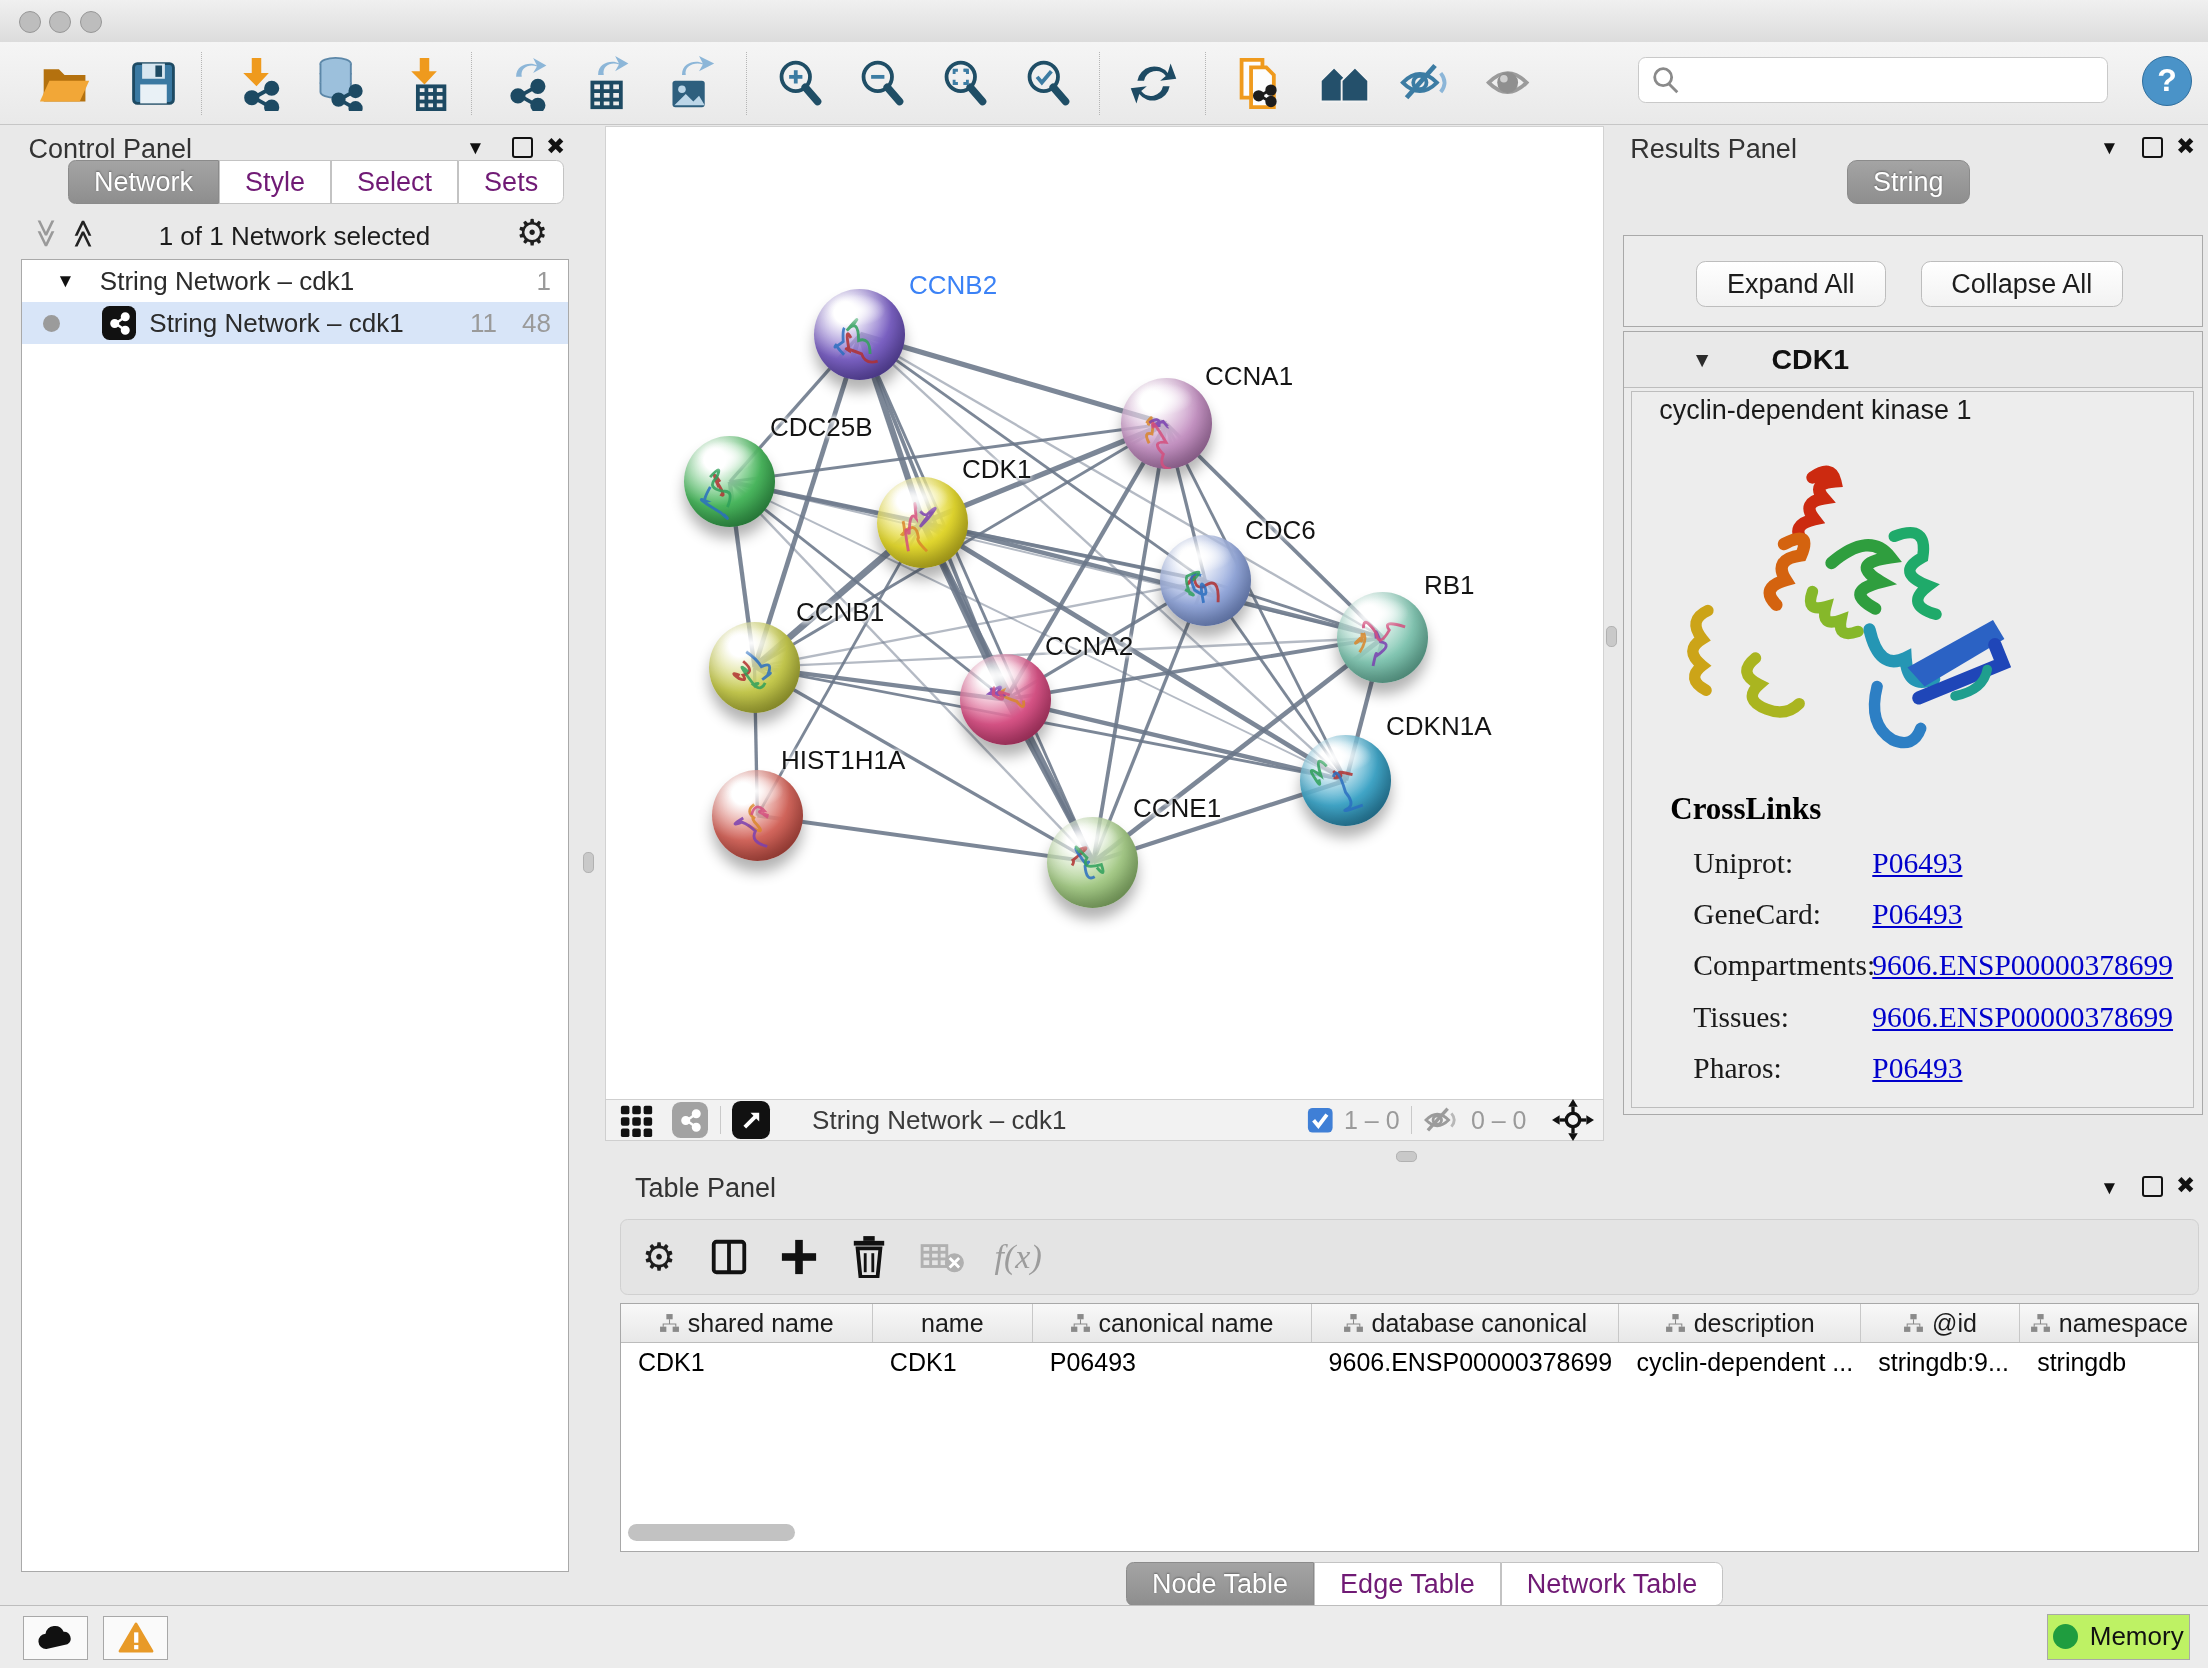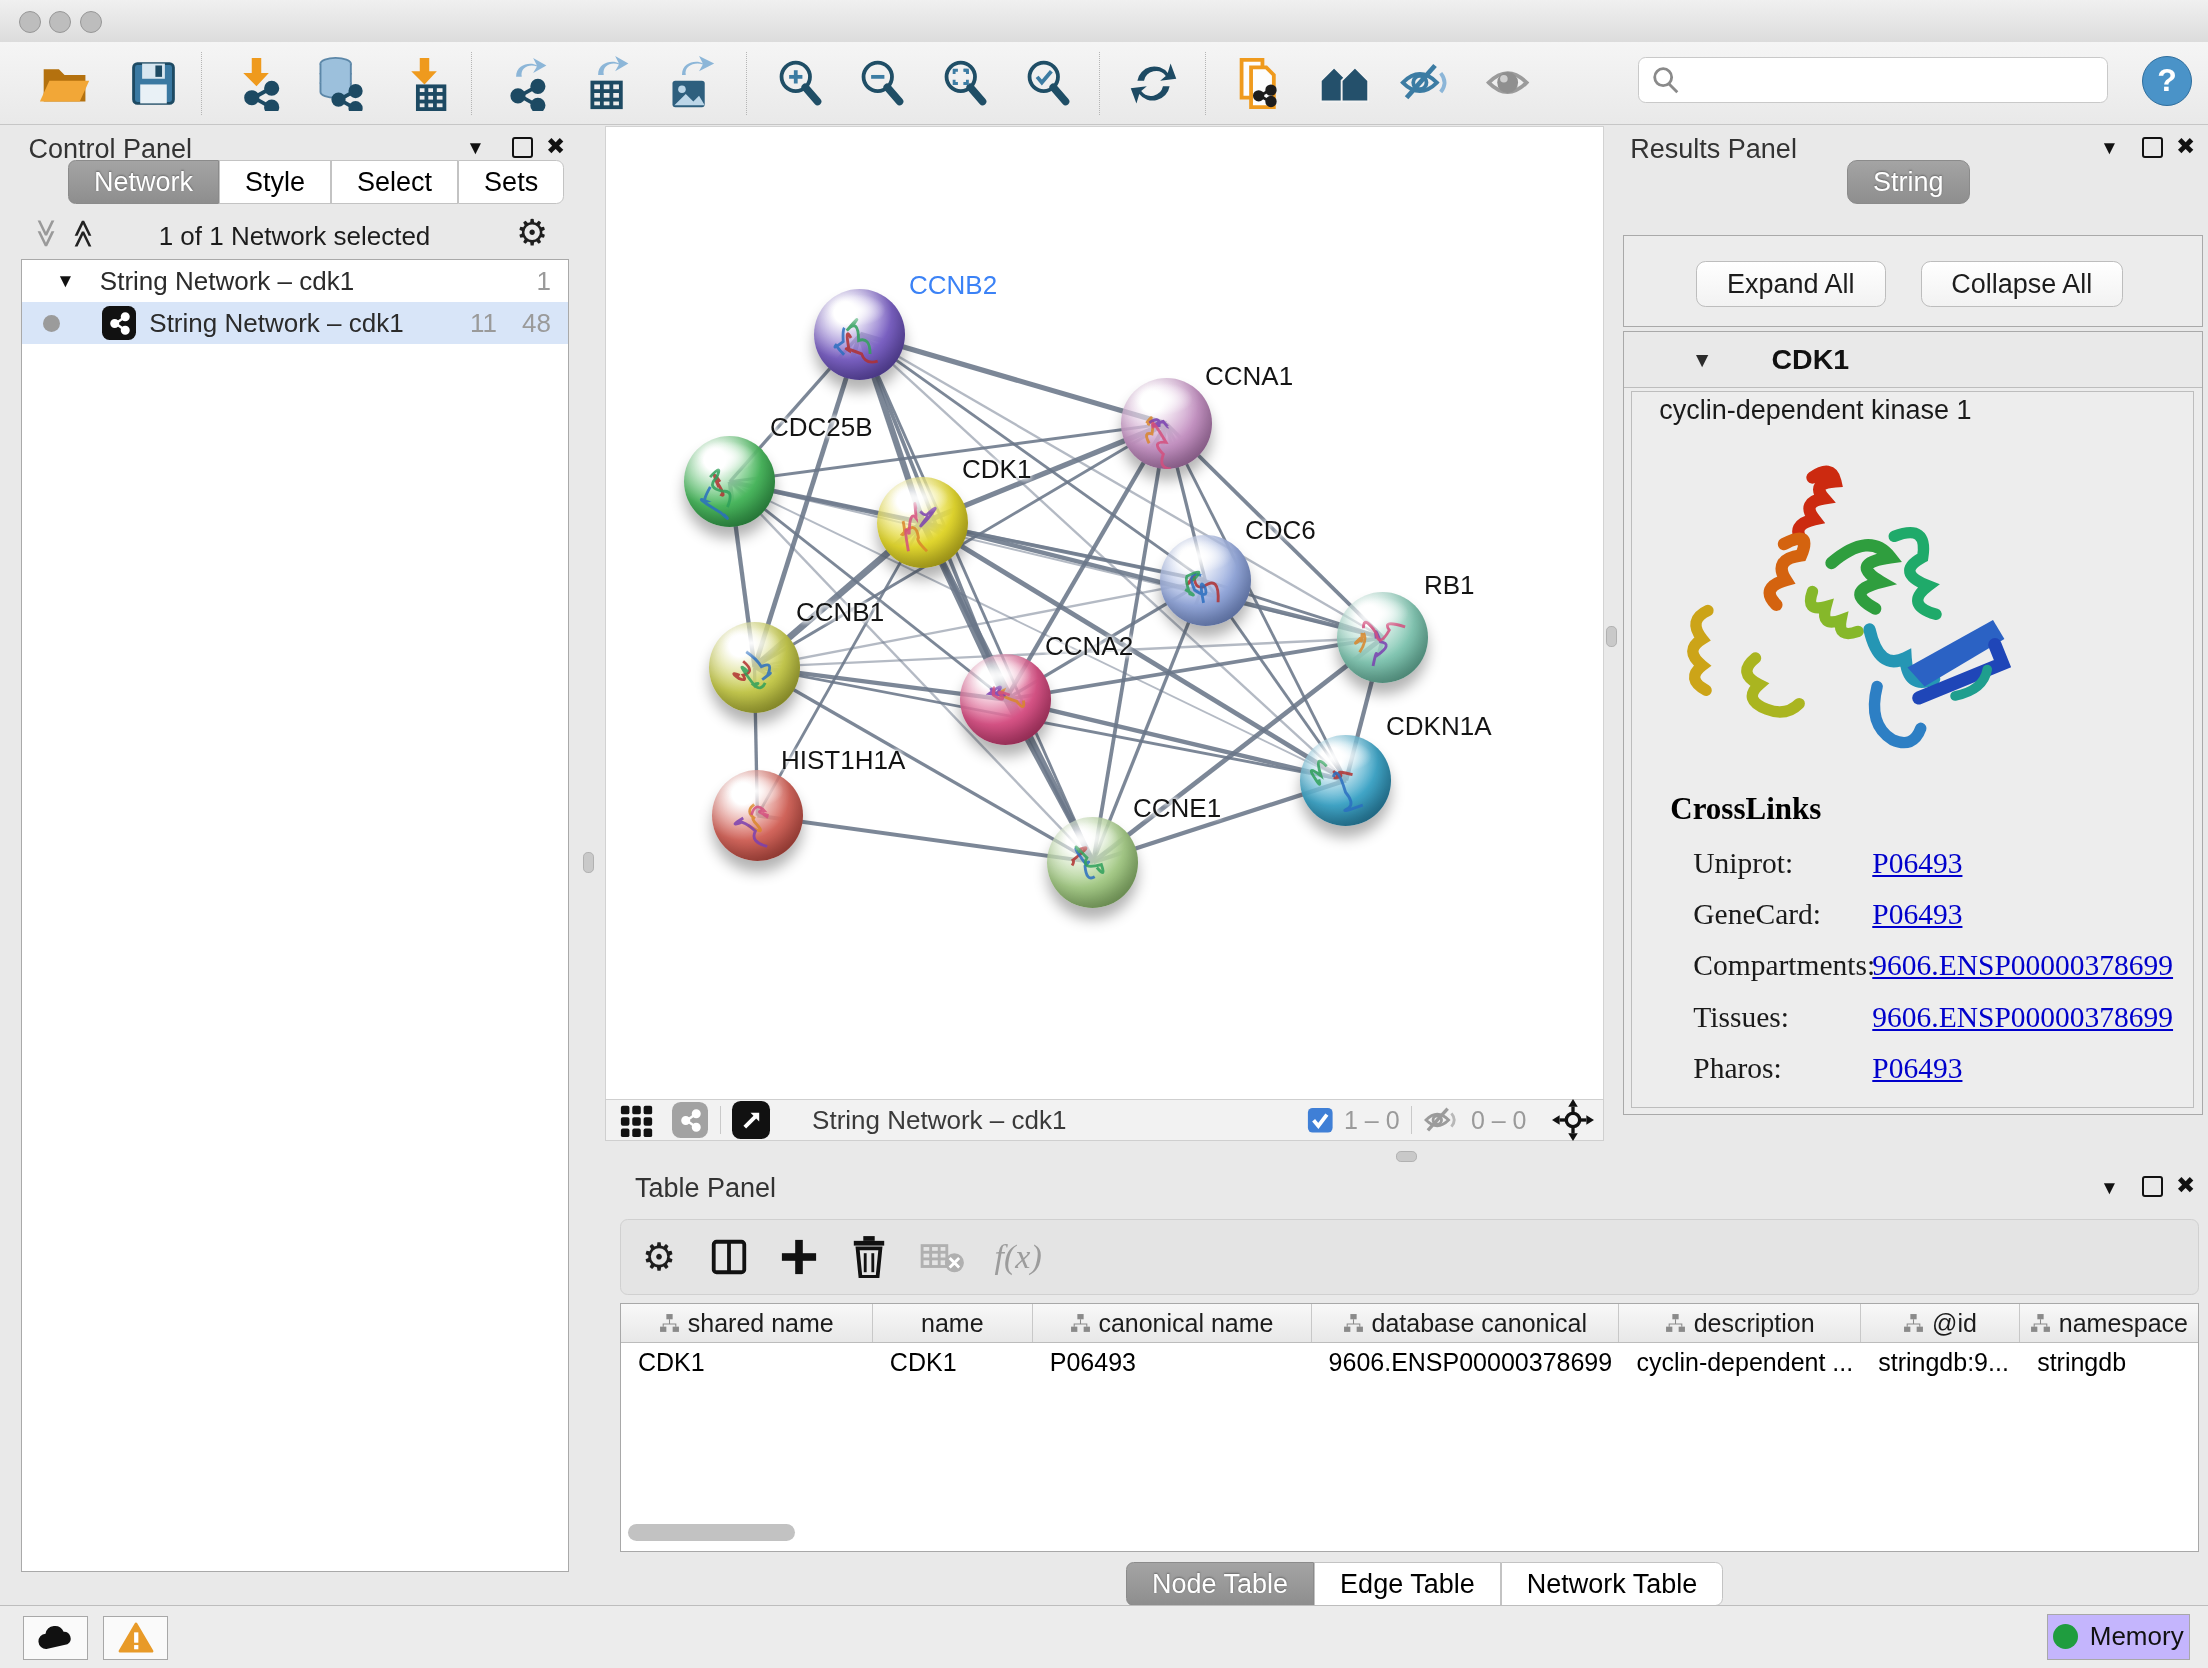--- a/index.html
+++ b/index.html
@@ -23,21 +23,21 @@
   .searchbox{left:1638px;top:15px;width:468px;height:44px;background:#fff;border:1.9px solid #c9c9c9;
     border-radius:7.6px;display:flex;align-items:center;}
   .searchbox input{border:none;outline:none;font-size:25px;flex:1;margin-left:7.6px;font-family:inherit;background:transparent;}
   .help-btn{left:2142px;top:14.3px;width:48px;height:48px;border-radius:50%;background:#4a93c8;
     border:1.9px solid #2f6e9d;color:#fff;font-size:32px;font-weight:bold;text-align:center;line-height:46px;}
   
   .panel-title{font-size:27px;color:#333;}
   .win-ctl{font-size:23px;color:#111;line-height:25px;}
   .float-ic{width:17px;height:17px;border:2.9px solid #111;border-radius:2.9px;display:inline-block;}
   .tab{display:inline-block;height:42px;line-height:42px;padding:0 25px;font-size:27px;background:#fff;
-    border:1px solid #c3c3c3;color:#000000;text-align:center;}
+    border:1px solid #c3c3c3;color:#701a75;text-align:center;}
   .tab.first{border-radius:7.6px 0 0 7.6px;}
   .tab.last{border-radius:0 7.6px 7.6px 0;}
   .tab.active{background:linear-gradient(#a4a4a4,#8e8e8e);color:#fff;border-color:#8b8b8b;
     text-shadow:0 -1px 1.9px rgba(0,0,0,.35);}
   
   .chev{display:inline-block;font-size:28.5px;transform:rotate(90deg);color:#9a9a9a;}
   .chev.up{transform:rotate(-90deg);color:#222;}
   .gear{font-size:36px;color:#1e1e1e;}
   .netlist{left:21px;top:259px;width:546px;height:1311px;background:#fff;border:1px solid #a9a9a9;}
   .tree-row{height:42px;display:flex;align-items:center;font-size:26px;}
@@ -75,21 +75,21 @@
     border-right:1px solid #c8c8c8;box-sizing:border-box;overflow:hidden;white-space:nowrap;}
   .tbl-row{display:flex;height:38px;}
   .td{font-size:25px;color:#000;padding-left:17px;display:flex;align-items:center;box-sizing:border-box;
     overflow:hidden;white-space:nowrap;}
   .hthumb{left:628px;top:1524px;width:167px;height:17px;background:#c2c2c2;border-radius:8.6px;}
   .fx{font-family:"Liberation Serif","DejaVu Serif",serif;font-style:italic;font-size:34px;color:#9c9c9c;}
   
   .statusbar{left:0;top:1605px;width:2208px;height:63px;background:#ececec;border-top:1.9px solid #bdbdbd;}
   .st-box{top:9.5px;width:63px;height:42px;background:#fafafa;border:1.9px solid #a8a8a8;display:flex;
     align-items:center;justify-content:center;}
-  .mem-btn{left:2047px;top:7.6px;width:141px;height:44px;background:#c4b5fd;border:1.9px solid #a8a8a8;
+  .mem-btn{left:2047px;top:7.6px;width:141px;height:44px;background:#bef264;border:1.9px solid #a8a8a8;
     display:flex;align-items:center;justify-content:center;gap:11.4px;font-size:26px;color:#111;}
   .mem-dot{width:25px;height:25px;border-radius:50%;}
 </style>
 </head>
 <body>
 
 <div class="abs titlebar">
   <div class="abs tl-btn" style="left:19px"></div>
   <div class="abs tl-btn" style="left:49px"></div>
   <div class="abs tl-btn" style="left:80px"></div>

